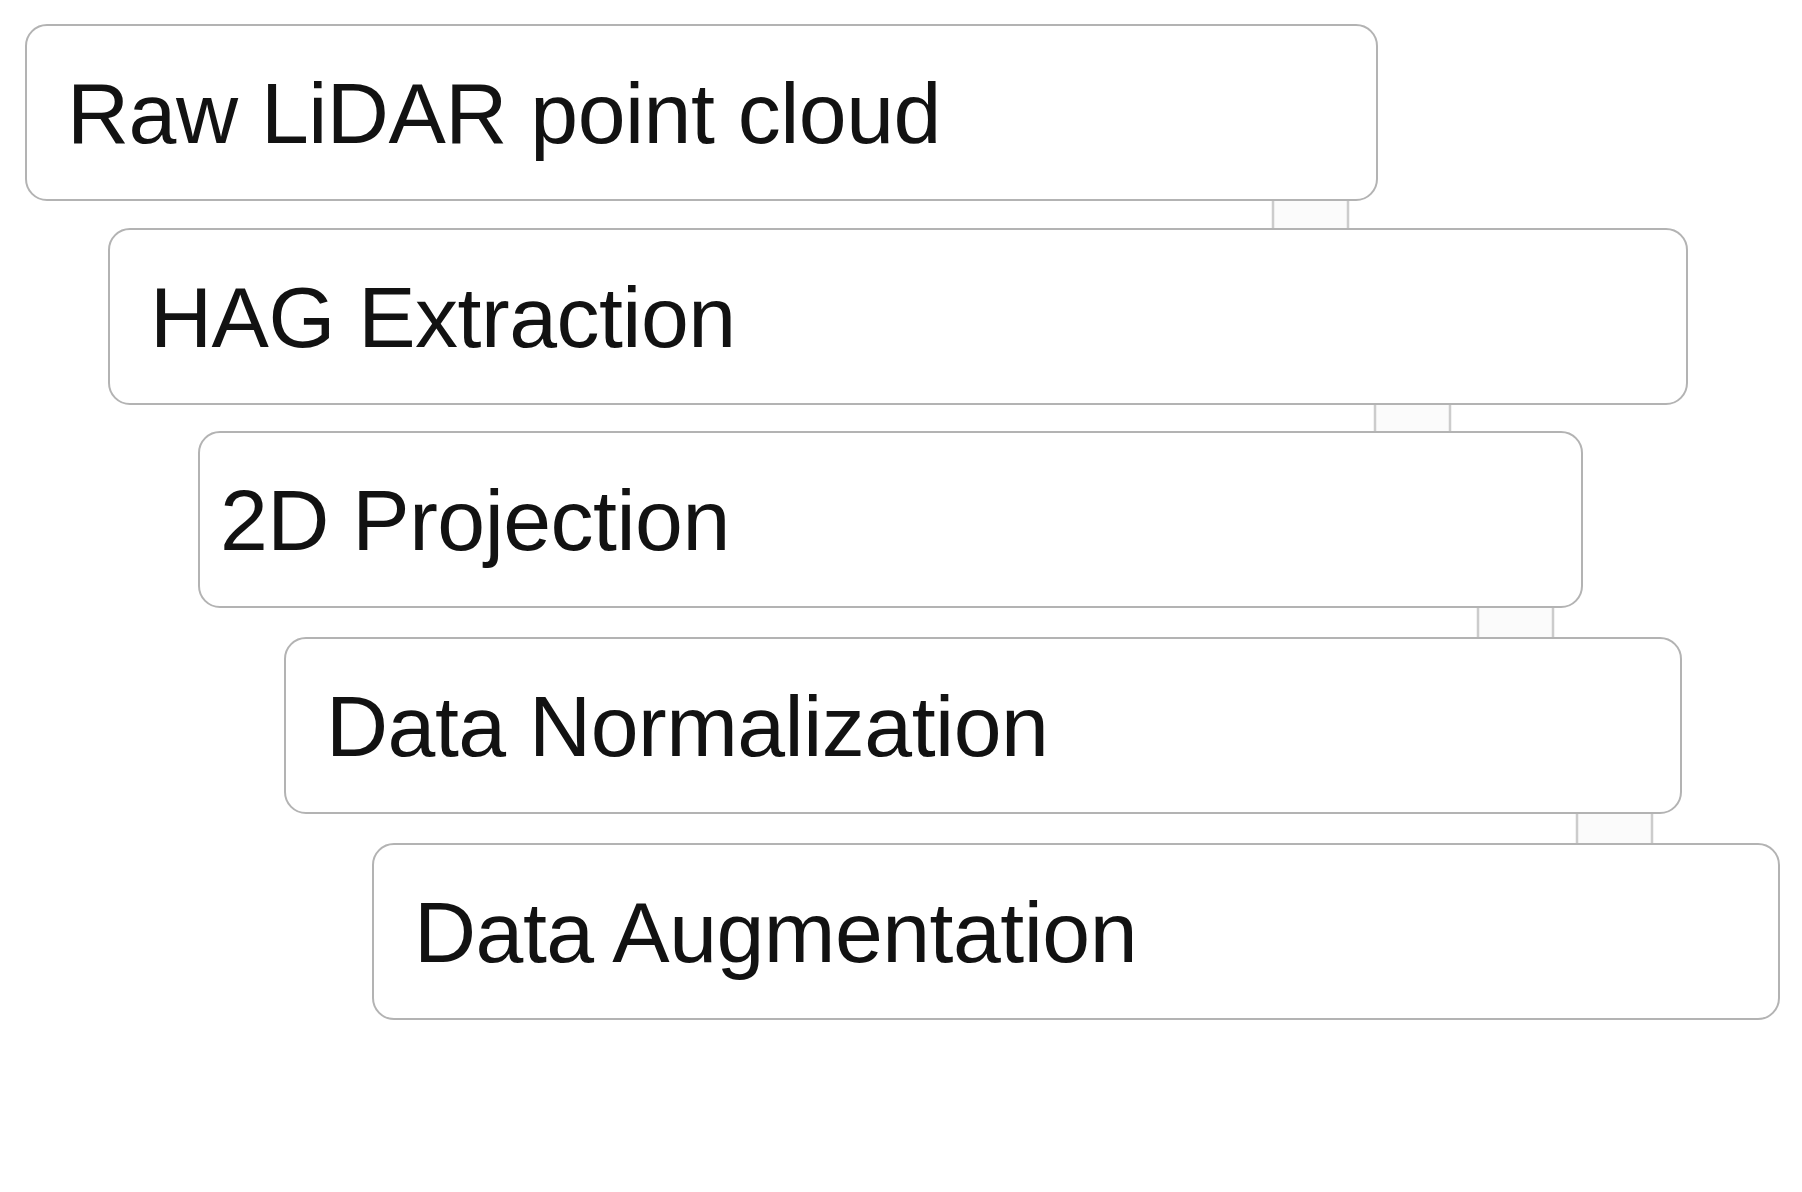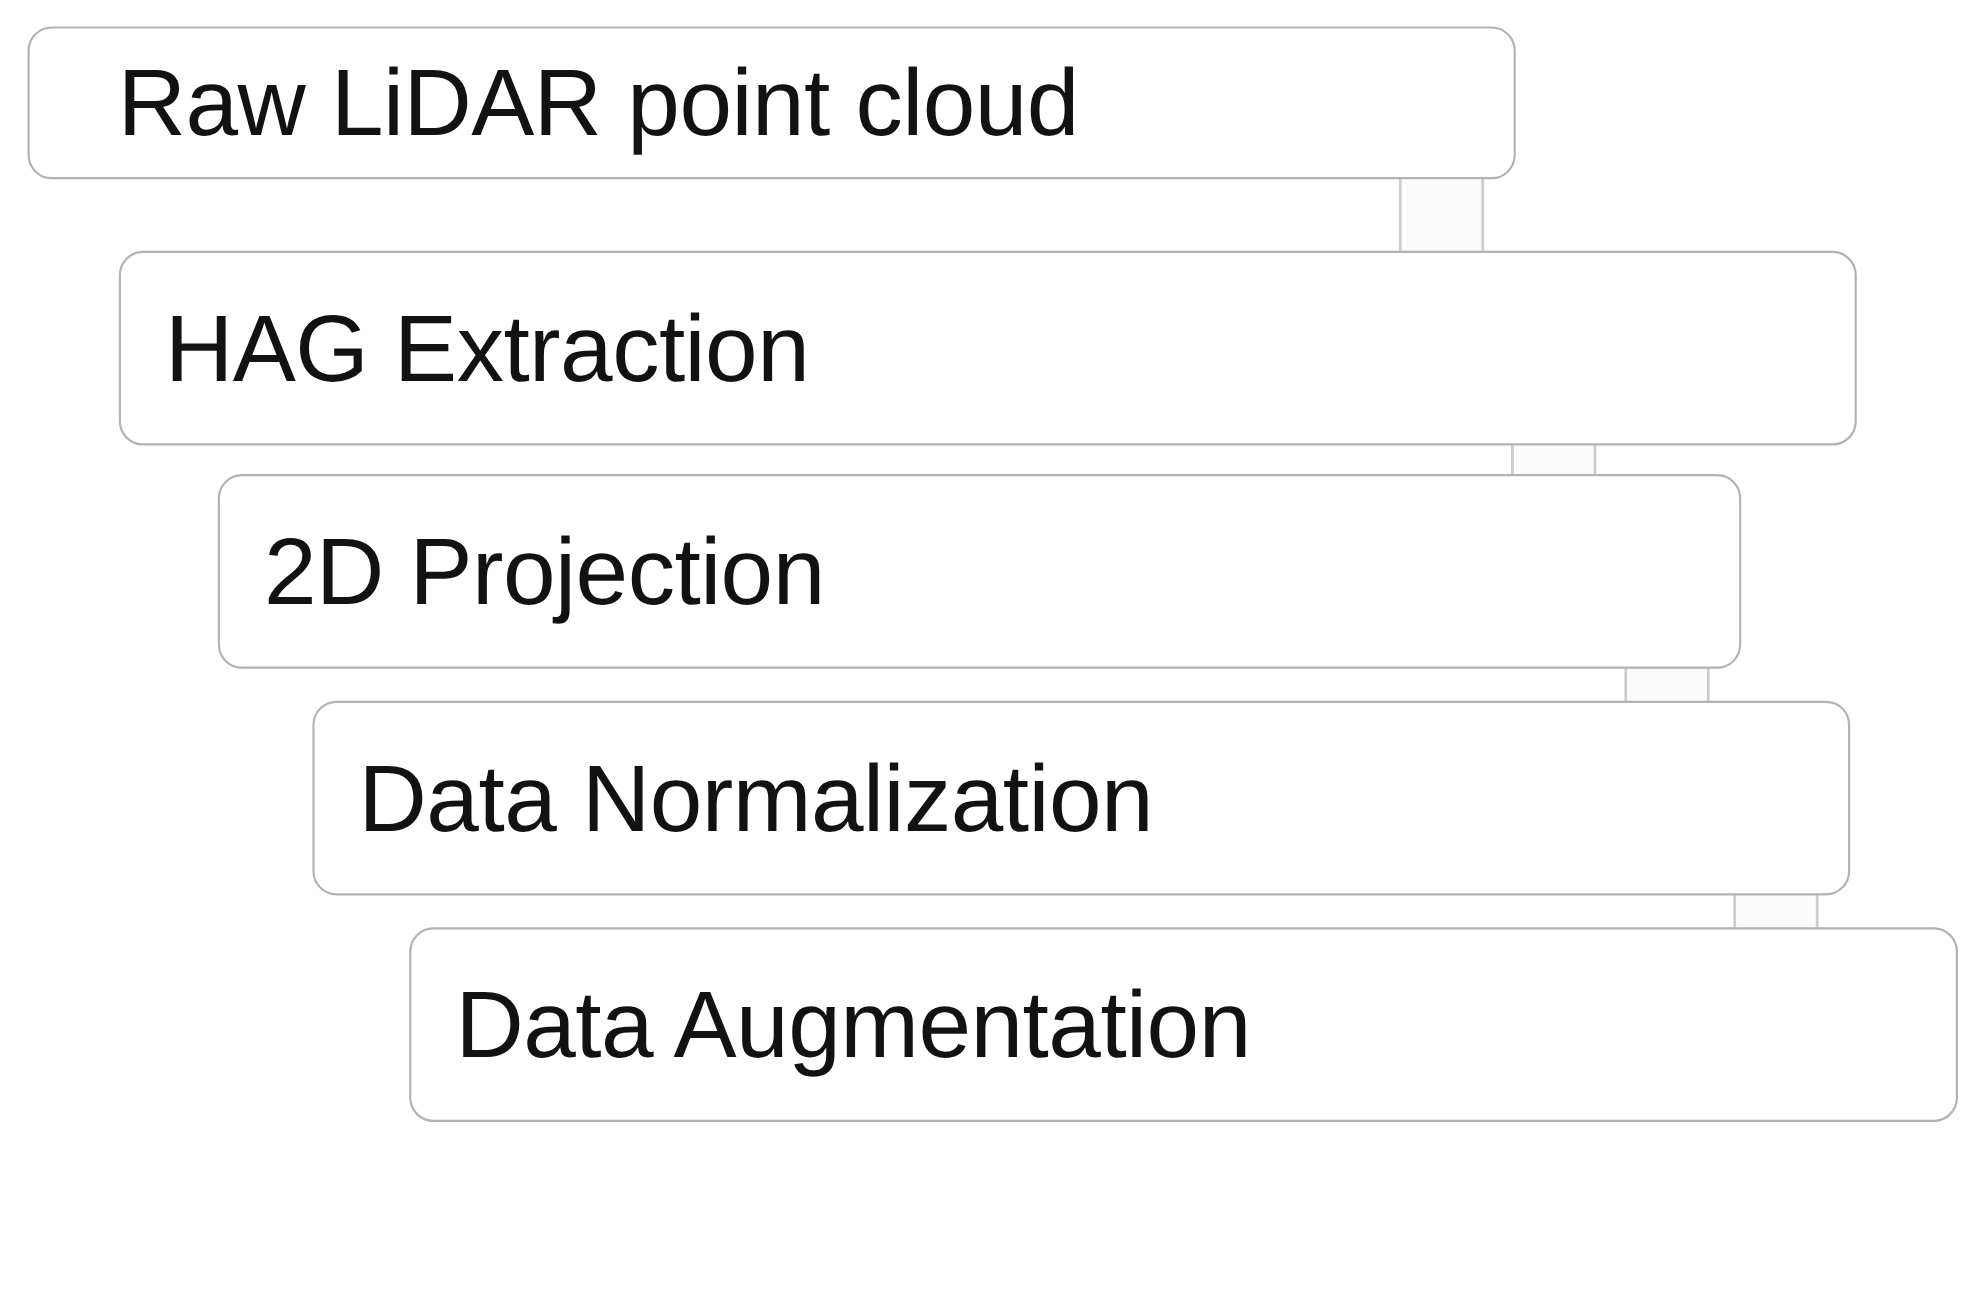--- a/index.html
+++ b/index.html
@@ -62,30 +62,30 @@
       <polygon points="30,0 105,0 105,95 135,95 67.5,158 0,95 30,95" fill="#fbfbfb" stroke="#cccccc" stroke-width="2.5" stroke-linejoin="miter"></polygon>
     </svg>
   </div>
 
   <div class="arrow-wrap" style="left:1547px; top:765px; width:135px; height:160px;">
     <svg width="135" height="160" viewBox="0 0 135 160" aria-hidden="true">
       <polygon points="30,0 105,0 105,95 135,95 67.5,158 0,95 30,95" fill="#fbfbfb" stroke="#cccccc" stroke-width="2.5" stroke-linejoin="miter"></polygon>
     </svg>
   </div>
 
-  <div class="flow-box" style="left:25px; top:24px; width:1353px; height:139px;padding-left:40px;">
+  <div class="flow-box" style="left:25px; top:24px; width:1353px; height:177px;">
     <span class="flow-box-label" style="margin-left:40px;">Raw LiDAR point cloud</span>
   </div>
 
   <div class="flow-box" style="left:108px; top:228px; width:1580px; height:177px;">
     <span class="flow-box-label" style="margin-left:40px;">HAG Extraction</span>
   </div>
 
   <div class="flow-box" style="left:198px; top:431px; width:1385px; height:177px;">
-    <span class="flow-box-label" style="margin-left:40px;">2D Projection</span>
+    <span class="flow-box-label" style="margin-left:20px;">2D Projection</span>
   </div>
 
   <div class="flow-box" style="left:372px; top:843px; width:1408px; height:177px;">
     <span class="flow-box-label" style="margin-left:40px;">Data Augmentation</span>
   </div>
 
   <div class="flow-box" style="left:284px; top:637px; width:1398px; height:177px;">
     <span class="flow-box-label" style="margin-left:40px;">Data Normalization</span>
   </div>
 

